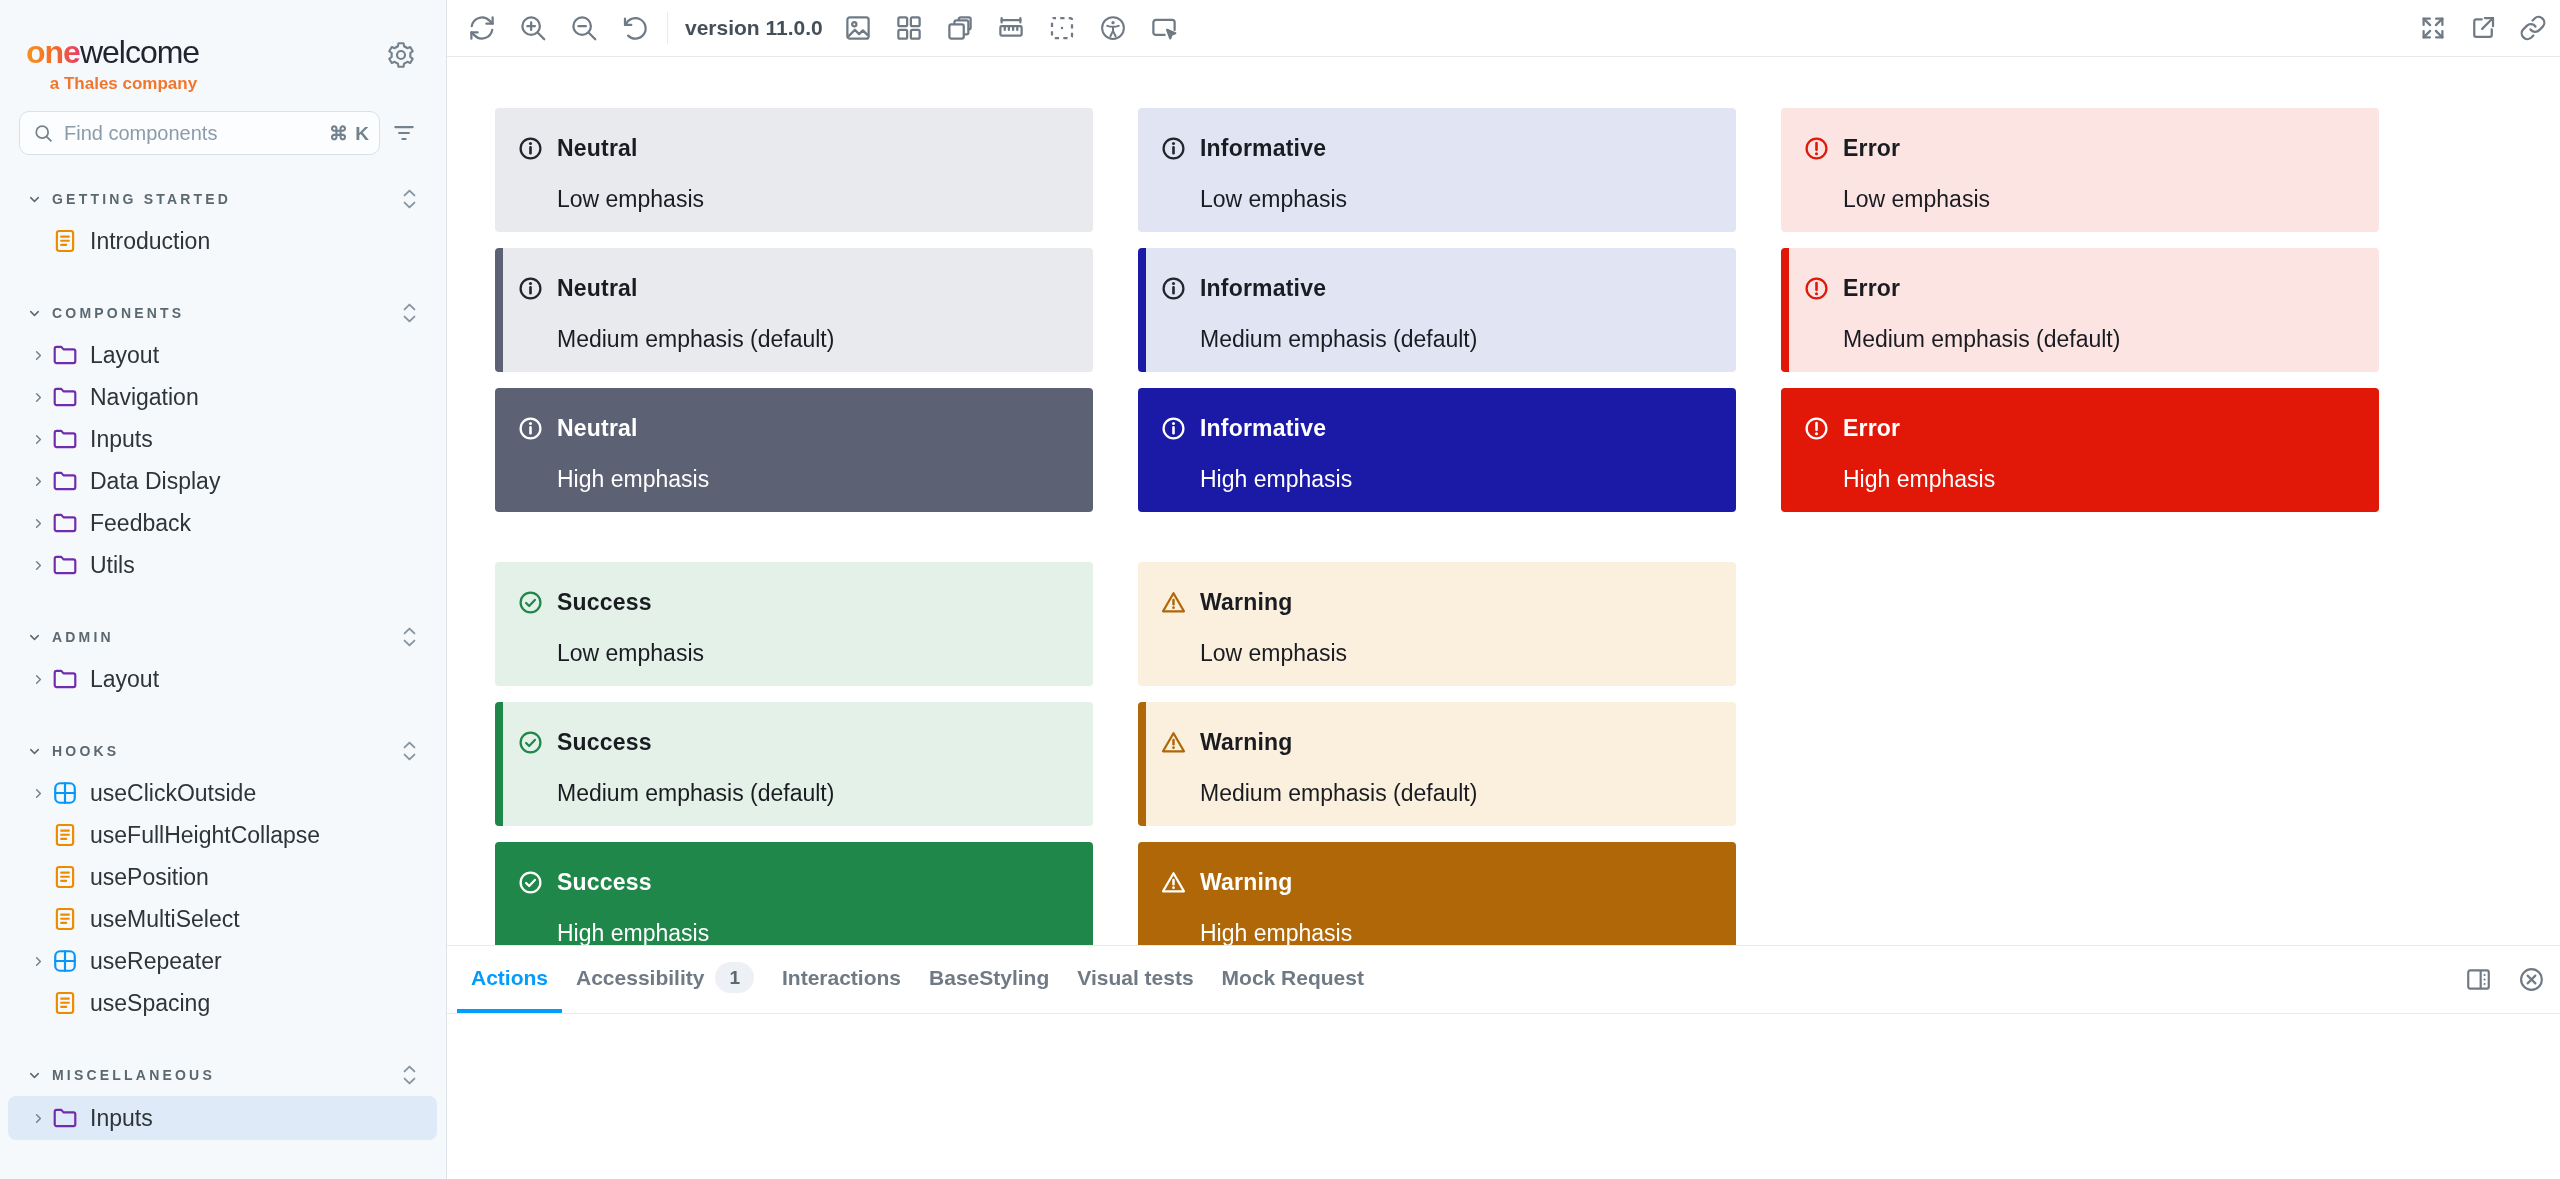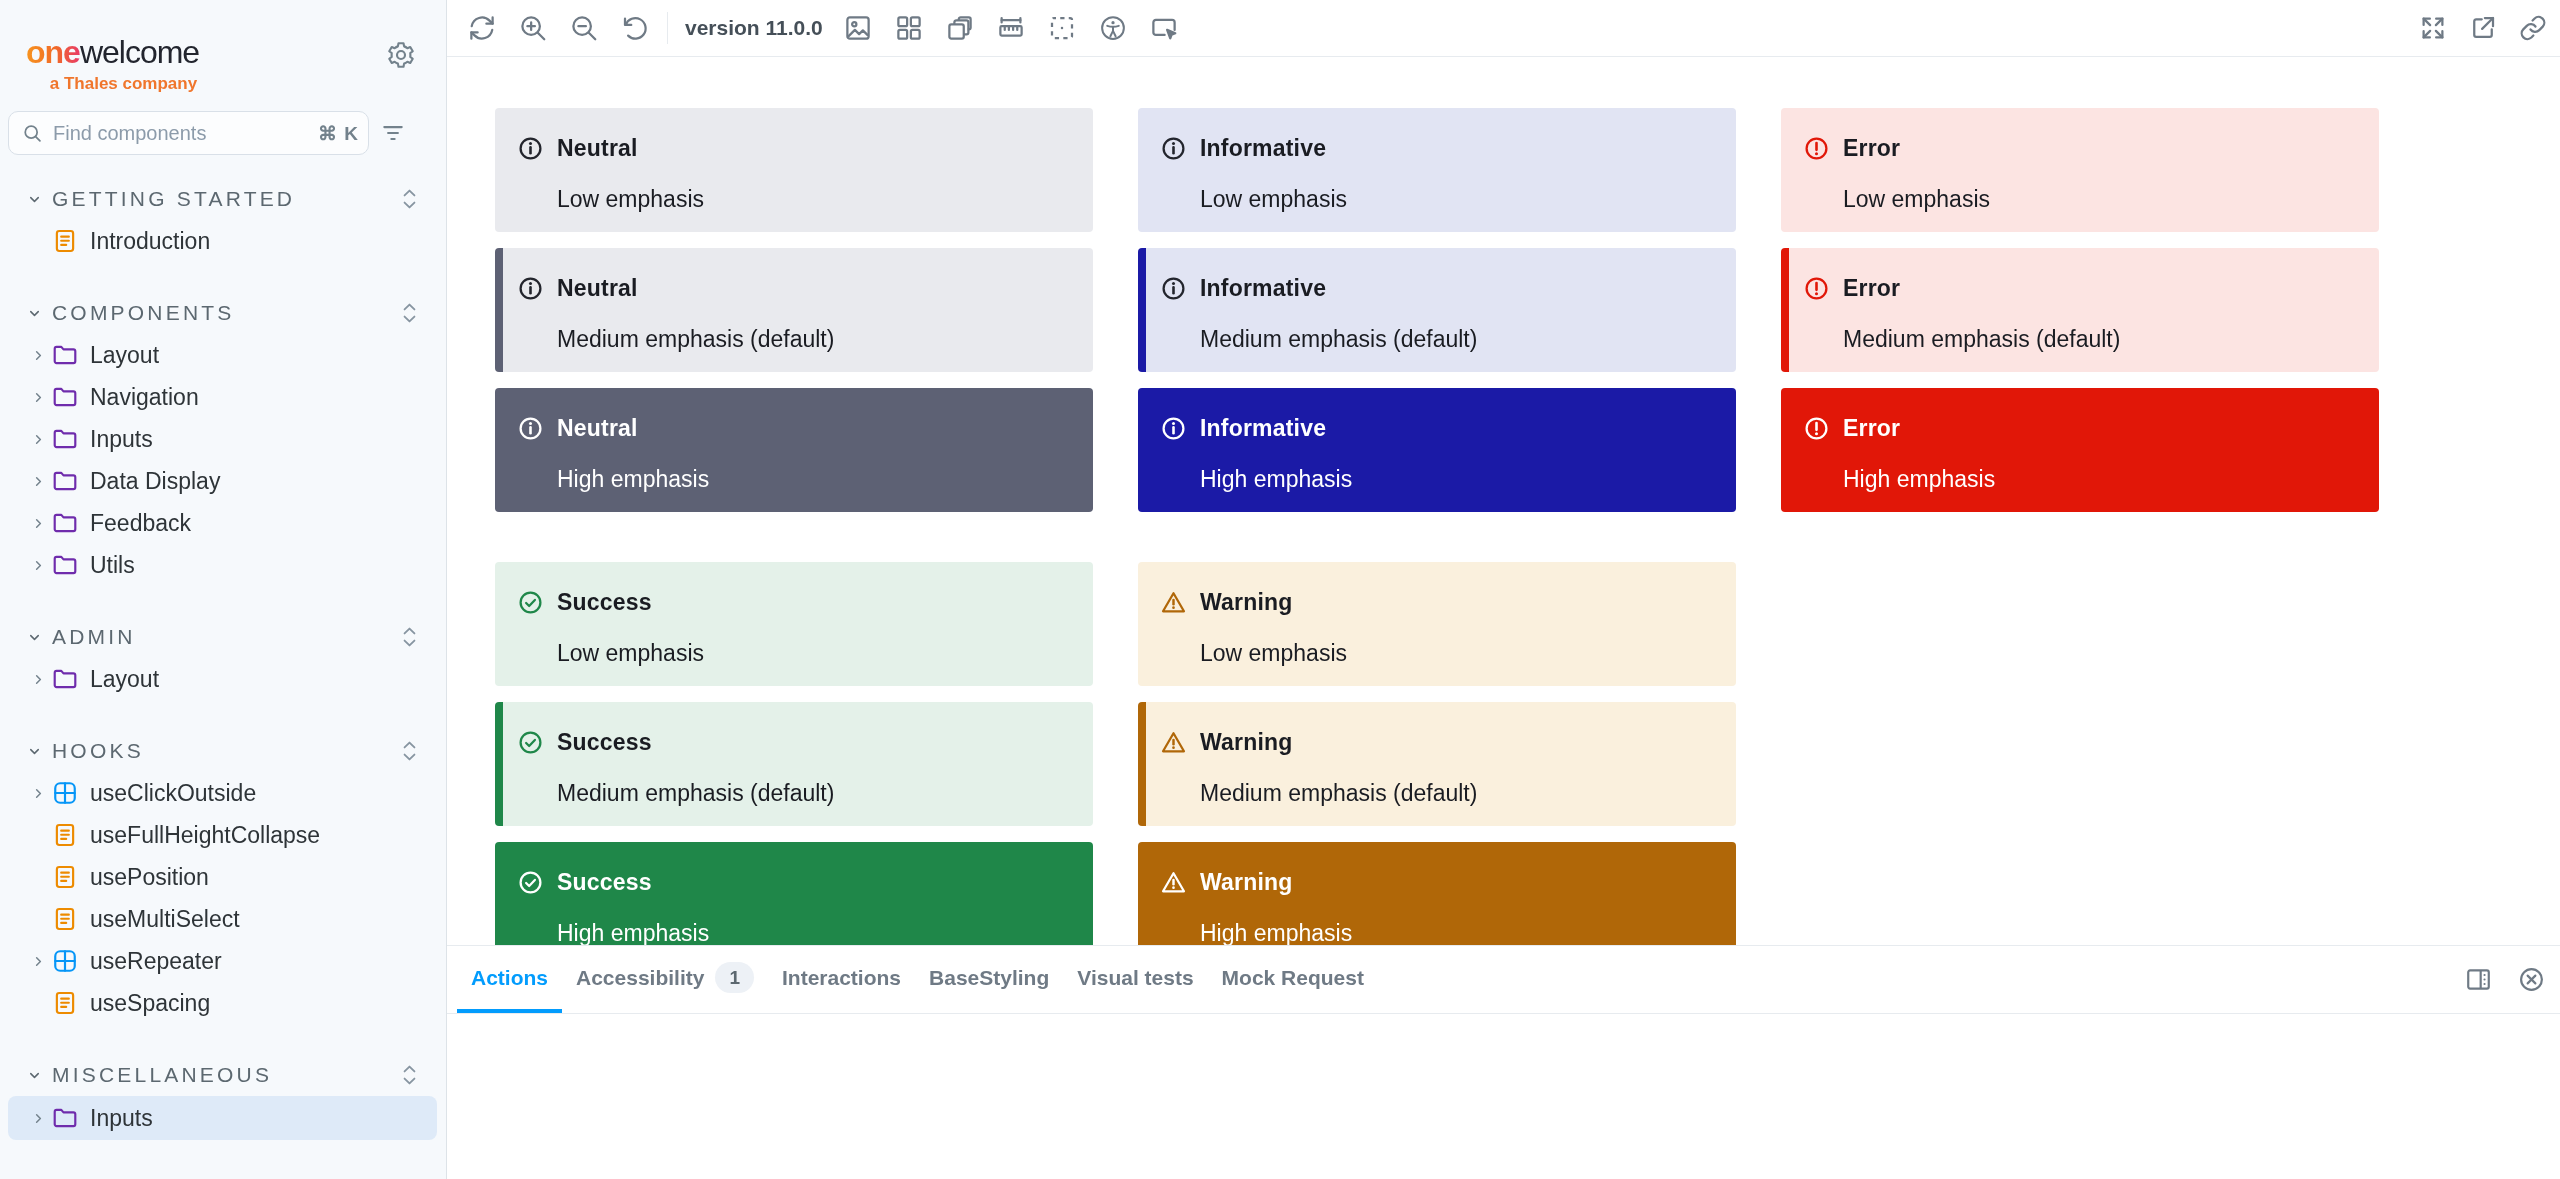--- a/index.html
+++ b/index.html
@@ -11,36 +11,36 @@
   .sidebar { position:absolute; left:0; top:0; width:447px; height:100%;
              background:#F6F9FC; border-right:1px solid #DDE3E8; overflow:hidden; }
   .side-head { padding:30px 26px 0 26px; position:relative; }
   .logo { display:inline-block; line-height:44px; }
   .logo-main { font-size:32px; letter-spacing:-1px; color:#22252E; font-weight:400; white-space:nowrap; }
   .logo-one { font-weight:700;
       background:linear-gradient(90deg,#F7941E 0%,#F16A28 55%,#E83A68 100%);
       -webkit-background-clip:text; background-clip:text; color:transparent; }
   .tagline { font-size:17px; font-weight:700; color:#F0762C; text-align:right; line-height:20px; padding-right:2px; }
   .gear-btn { position:absolute; right:30px; top:40px; width:30px; height:30px; color:#73828C; cursor:pointer; }
-  .search-row { display:flex; align-items:center; margin-top:17px; padding-left:8px; }
+  .search-row { display:flex; align-items:center; margin-top:17px; padding-left:19px; }
   .search { width:361px; height:44px; border:1px solid #D9E0E8; border-radius:10px;
             background:#FCFDFE; display:flex; align-items:center; padding:0 13px; }
   .search svg { flex:none; color:#73828C; }
   .search input { flex:1; border:none; outline:none; background:transparent; margin-left:10px;
                   font-family:"Liberation Sans",sans-serif; font-size:20px; color:#2E3438; }
   .search input::placeholder { color:#8C9BAA; }
   .shortcut { flex:none; font-size:19px; font-weight:600; color:#73828C; letter-spacing:1px; white-space:nowrap; }
   .filter-btn { width:26px; height:26px; margin-left:11px; color:#73828C; cursor:pointer; }
 
   .nav { margin-top:23px; }
   .nav-section { margin-top:30px; }
   .nav-section:first-child { margin-top:0; }
   .nav-header { height:42px; display:flex; align-items:center; padding:0 28px 0 27px; color:#5C6870; cursor:pointer; }
   .nav-header .chev { width:15px; height:15px; margin-right:10px; flex:none; }
-  .nav-title { font-size:21px; font-weight:400; letter-spacing:3.2px; }
+  .nav-title { font-size:14px; font-weight:700; letter-spacing:3.2px; }
   .collapse-ctl { margin-left:auto; width:17px; height:24px; color:#8795A1; cursor:pointer; }
   .nav-item { height:42px; display:flex; align-items:center; padding-left:31px;
               font-size:23px; color:#2E3438; cursor:pointer; }
   .nav-item .expander { width:21px; height:15px; color:#73828C; flex:none; }
   .nav-item .expander svg { width:15px; height:15px; }
   .item-icon { width:26px; height:26px; margin-right:12px; flex:none; }
   .item-icon.folder { color:#6F2CAC; }
   .item-icon.doc { color:#ED8B00; }
   .item-icon.component { color:#0696F7; }
   .nav-item.selected { background:#DEEAF8; border-radius:8px; margin:0 9px 0 8px;

